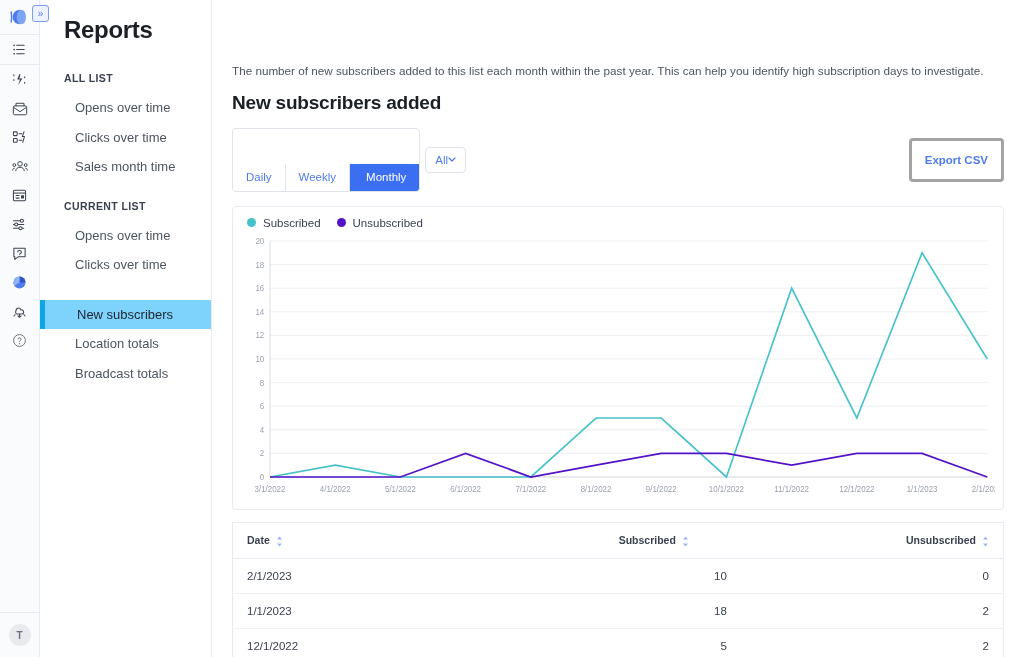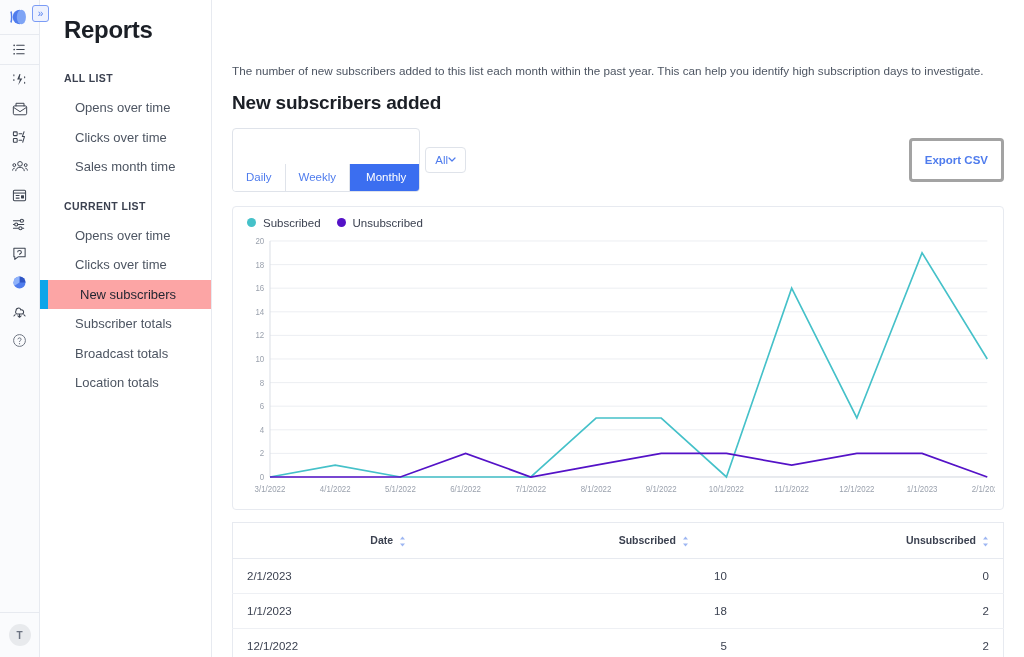--- a/index.html
+++ b/index.html
@@ -68,21 +68,21 @@
     letter-spacing: 0.4px; padding: 0 0 0 24px; margin-bottom: 9px;
   }
   .nav-group { margin-bottom: 18px; }
   .nav-item {
     font-size: 13px; color: #4d5562;
     padding: 6px 0 6px 32px; cursor: pointer;
     border-left: 3px solid transparent;
     line-height: 1.35;
   }
   .nav-item.active {
-    background: #fca5a5; border-left: 8px solid #0ea5e9; color: #1f2430;
+    background: #7dd3fc; border-left: 5px solid #0ea5e9; color: #1f2430; margin-top: 20px;
   }
 
   
   #main {
     flex: 1 1 auto; height: 657px; padding: 64px 20px 0 20px;
     overflow: hidden; background: #fff;
   }
   #report-title {
     font-size: 19px; font-weight: 700; color: #1b1f26;
     letter-spacing: -0.2px; margin-bottom: 14px;
@@ -133,21 +133,21 @@
   .series-path { fill: none; stroke-width: 1.7; }
 
   
   #data-table { width: 100%; border-collapse: collapse;
                 border: 1px solid #e7eaf0; border-radius: 4px; }
   #data-table th {
     font-size: 10.5px; font-weight: 700; color: #3b4150;
     padding: 11px 14px; border-bottom: 1px solid #e7eaf0;
     background: #fff; white-space: nowrap;
   }
-  #data-table th.c-date { text-align: right; }
+  #data-table th.c-date { text-align: left; }
   #data-table th.c-sub  { text-align: right; padding-right: 52px;}
   #data-table th.c-unsub{ text-align: right; }
   .sort-ico { display: inline-block; margin-left: 6px; vertical-align: middle;
               line-height: 0; }
   #data-table td {
     font-size: 11.5px; color: #3b4150;
     padding: 11px 14px; border-bottom: 1px solid #eef0f4;
   }
   td.c-date { text-align: left; }
   td.c-sub  { text-align: right; padding-right: 52px; }
@@ -265,23 +265,22 @@
     <div class="nav-item">Opens over time</div>
     <div class="nav-item">Clicks over time</div>
     <div class="nav-item">Sales month time</div>
   </div>
 
   <div class="nav-group">
     <div class="nav-group-label">CURRENT LIST</div>
     <div class="nav-item">Opens over time</div>
     <div class="nav-item">Clicks over time</div>
     <div class="nav-item active">New subscribers</div>
-    <div class="nav-item">Subscriber totals</div>
+    <div class="nav-item">Location totals</div>
     <div class="nav-item">Broadcast totals</div>
-    <div class="nav-item">Location totals</div>
   </div>
 </div>
 
 <div id="main">
   <div id="report-desc">The number of new subscribers added to this list each month within the past year. This can help you identify high subscription days to investigate.</div>
   <div id="report-title">New subscribers added</div>
 
   <div id="toolbar">
     <div class="seg-group">
       <div class="seg-btn">Daily</div>

